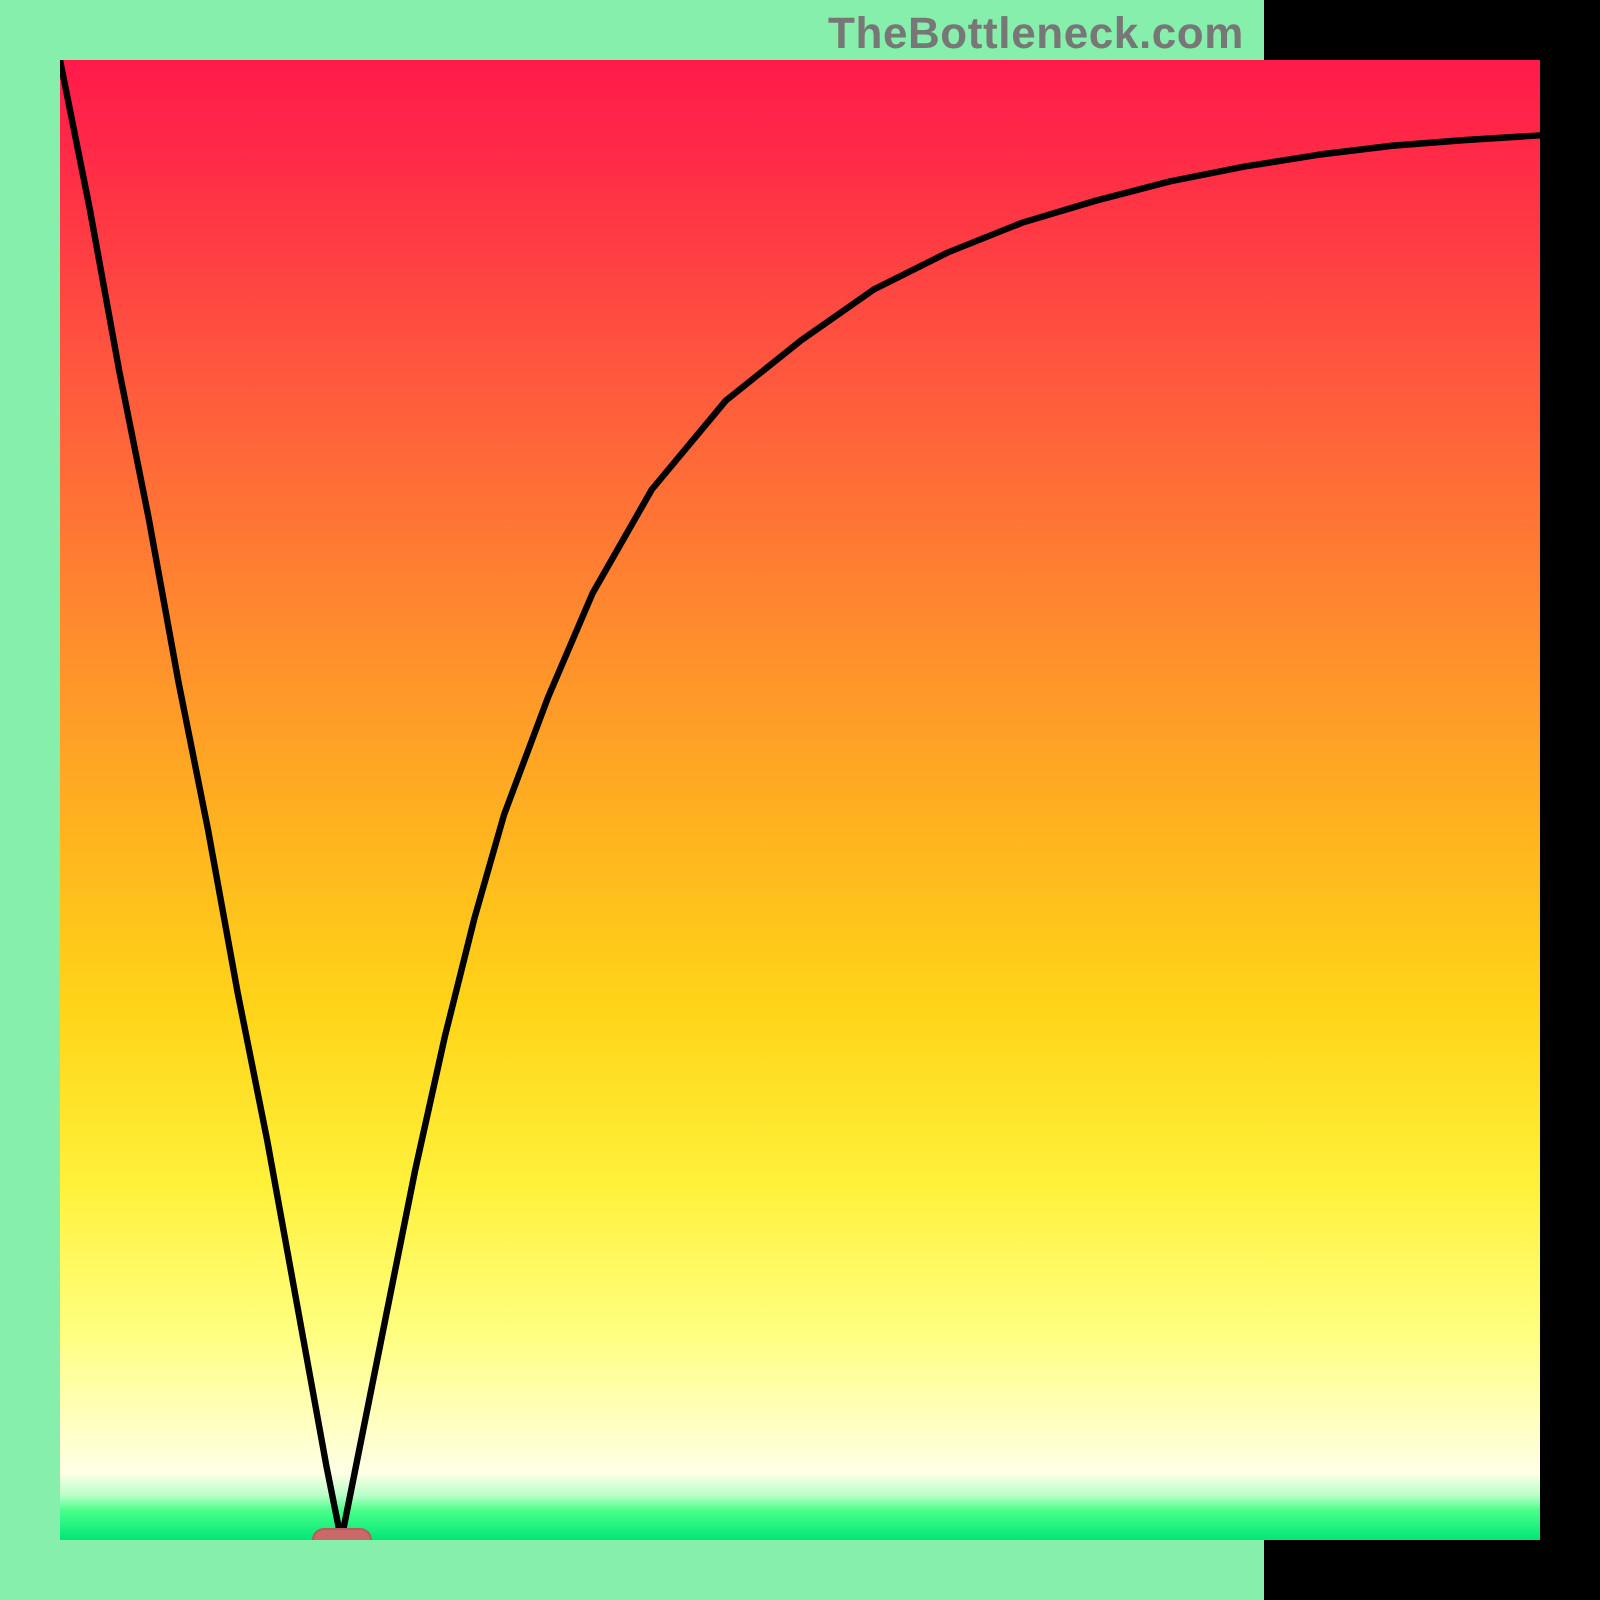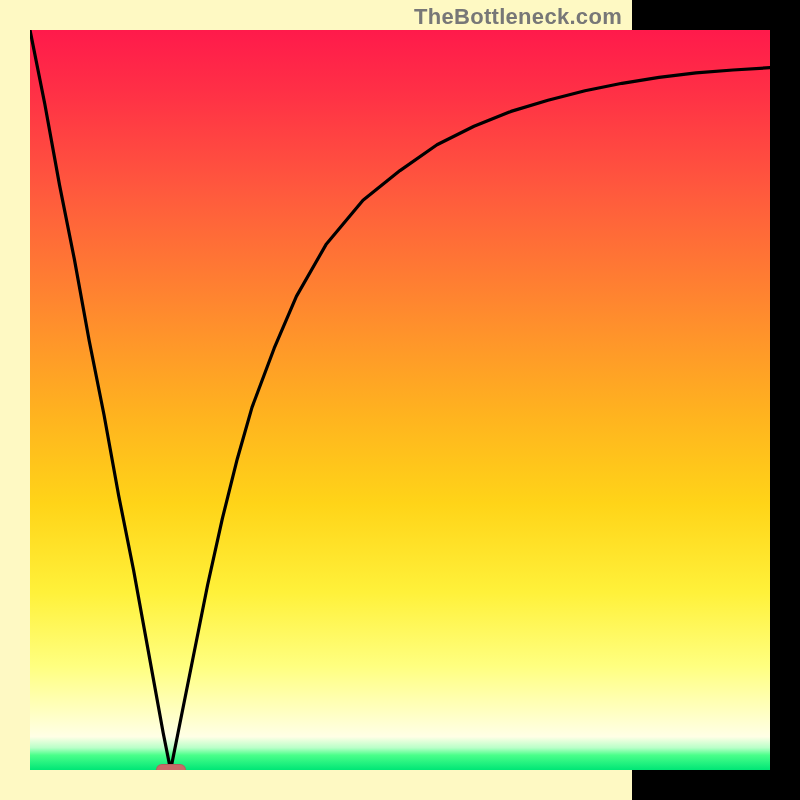--- a/index.html
+++ b/index.html
@@ -8,21 +8,21 @@
     width: 800px;
     height: 800px;
     overflow: hidden;
     background: #000;
     font-family: Arial, Helvetica, sans-serif;
   }
   .frame {
     position: relative;
     width: 632px;
     height: 800px;
-    background: #fef9c3;
+    background: #86efac;
   }
   .watermark {
     position: absolute;
     top: 4px;
     right: 10px;
     color: #777;
     font-size: 22px;
     font-weight: 600;
     letter-spacing: 0.3px;
     z-index: 5;

